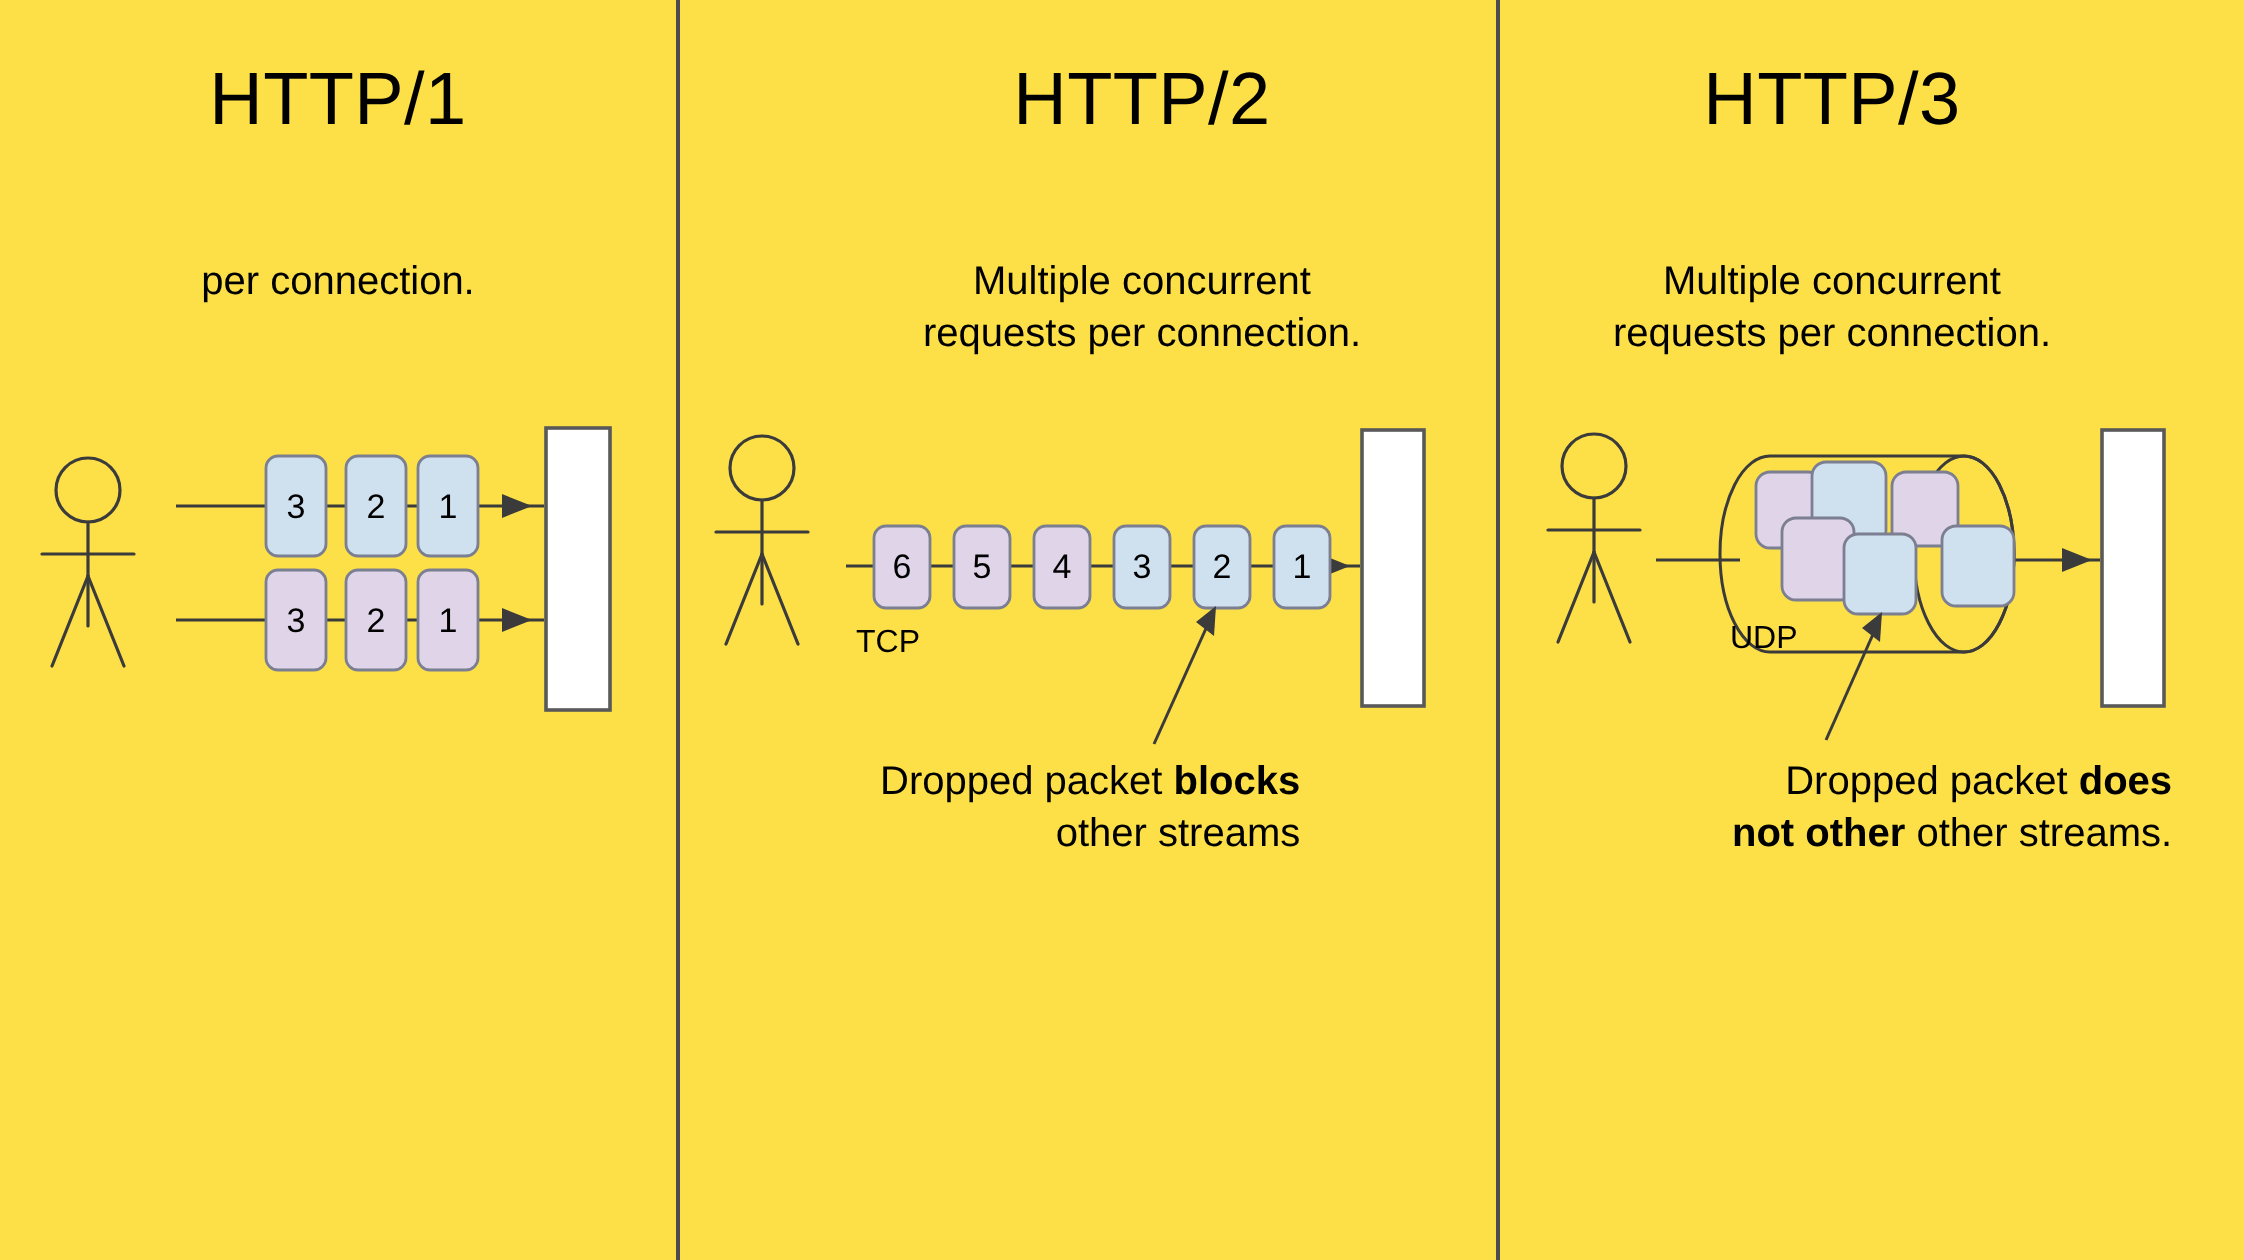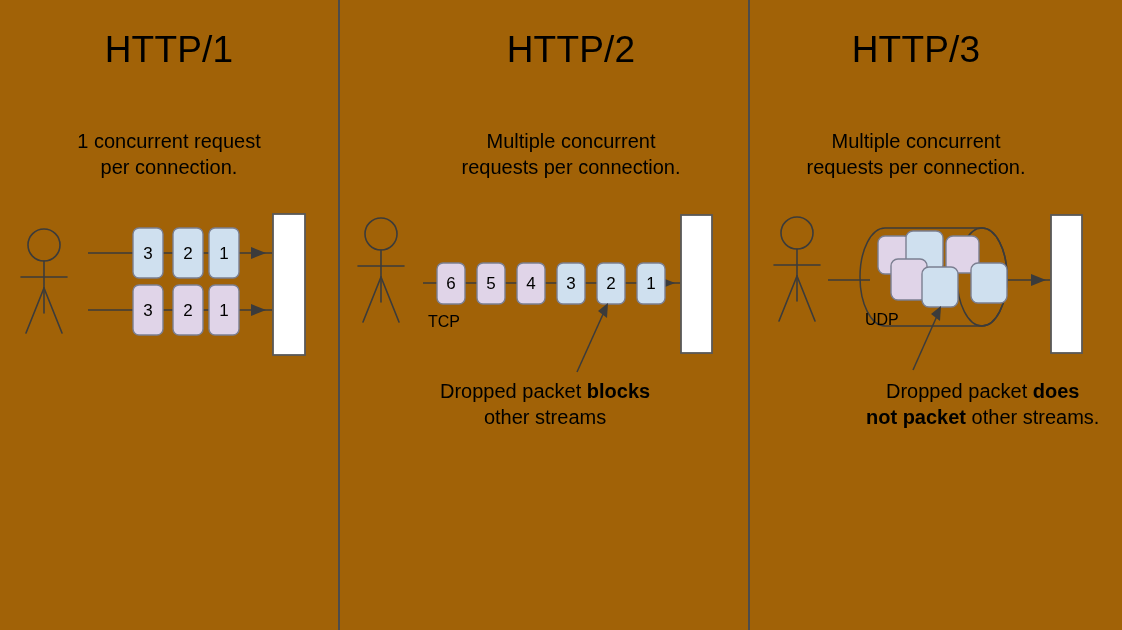--- a/index.html
+++ b/index.html
@@ -8,21 +8,21 @@
     background: #ffffff;
   }
   body {
     font-family: "Liberation Sans", sans-serif;
     color: #000000;
   }
   #canvas {
     position: relative;
     width: 1122px;
     height: 630px;
-    background: #a16207;
+    background: #fde047;
     overflow: hidden;
   }
   .divider {
     position: absolute;
     top: 0;
     width: 2px;
     height: 630px;
     background: #4c4c4c;
   }
   .panel {
@@ -53,21 +53,21 @@
   }
   .svgwrap {
     position: absolute;
     top: 0;
     left: 0;
   }
   .annot {
     position: absolute;
     font-size: 20px;
     line-height: 26px;
-    text-align: center;
+    text-align: right;
     white-space: nowrap;
   }
   .annot b { font-weight: bold; }
   .proto-label {
     position: absolute;
     font-size: 16px;
     line-height: 18px;
   }
   .pkt-num {
     font-size: 17px;
@@ -76,21 +76,20 @@
   }
 </style>
 </head>
 <body>
 
 <div id="canvas">
 
   <div class="panel" style="left:0px; width:338px;">
     <div class="panel-title">HTTP/1</div>
     <div class="panel-caption">
-      <div>1 concurrent request</div>
       <div>per connection.</div>
     </div>
 
     <svg class="svgwrap" width="338" height="630">
 
       <g stroke="#3b3b3b" stroke-width="1.6" fill="none" stroke-linecap="round">
         <circle cx="44" cy="245" r="16"></circle>
         <line x1="44" y1="261" x2="44" y2="313"></line>
         <line x1="21" y1="277" x2="67" y2="277"></line>
         <line x1="44" y1="288" x2="26" y2="333"></line>
@@ -249,18 +248,18 @@
       <rect x="301" y="215" width="31" height="138" fill="#ffffff" stroke="#595959" stroke-width="1.8"></rect>
     </svg>
 
     <div class="proto-label" style="left:115px; top:311px;">UDP</div>
 
     <div class="annot" style="left:76px; top:378px;margin-left:40px;">
       <div>
         <span>Dropped packet </span><b>does</b>
       </div>
       <div>
-        <b>not packet</b><span> other streams.</span>
+        <b>not other</b><span> other streams.</span>
       </div>
     </div>
   </div>
 
 </div>
 
 </body></html>

